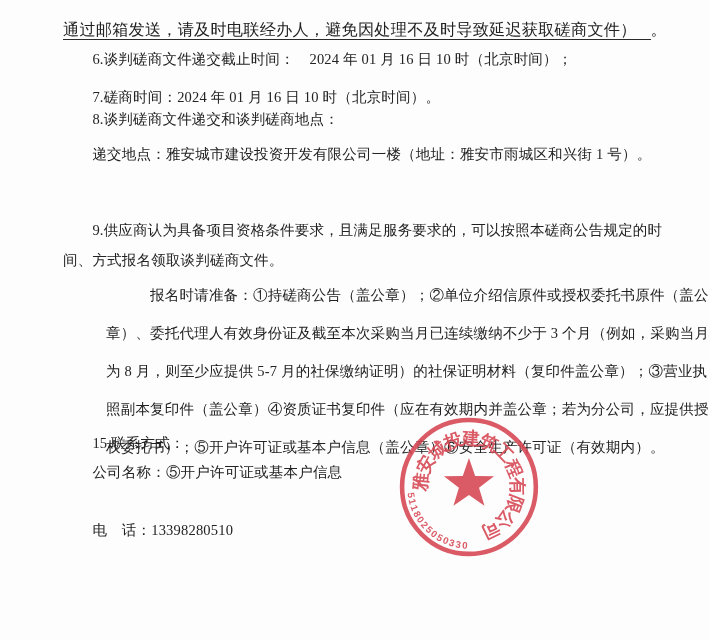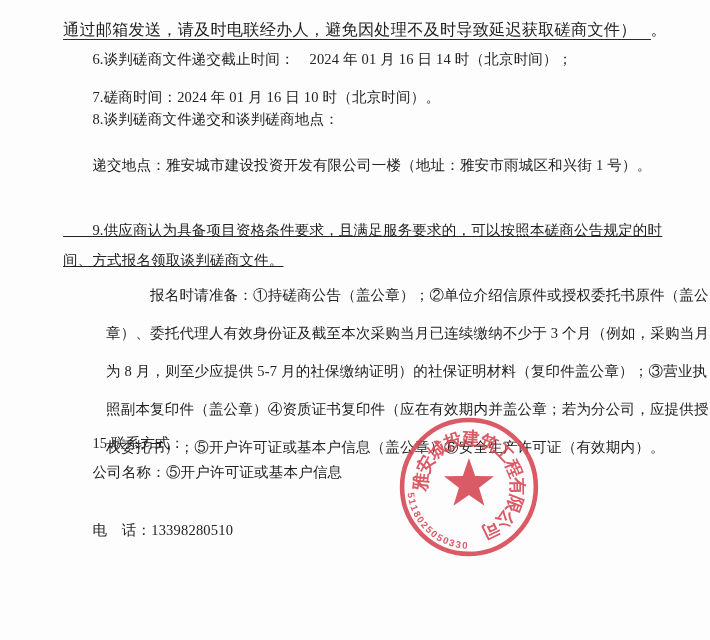--- a/index.html
+++ b/index.html
@@ -20,21 +20,21 @@
     position:absolute;
     left:0;
     width:622px;
     font-size:14.5px;
     line-height:20px;
     white-space:pre-wrap;
     letter-spacing:0.2px;
   }
   .para.lead{font-size:16.2px;}
   .para.lh21{line-height:21px;}
-  .para.lh30{line-height:30px;text-decoration:underline;}
+  .para.lh30{line-height:30px;}
   .para.lh31{line-height:38px;margin-left:43px;}
   .u{
     border-bottom:1.6px solid #2a2a2a;
     padding-right:14px;
     display:inline;
   }
   .seal{
     position:absolute;
     left:396px;top:413px;
     width:152px;height:152px;
@@ -42,27 +42,27 @@
   }
   .seal svg{width:100%;height:100%;display:block;}
 </style>
 </head>
 <body>
 
 <div class="doc">
 
   <p class="para lead" style="top:4px"><span class="u">通过邮箱发送，请及时电联经办人，避免因处理不及时导致延迟获取磋商文件）</span><span>。</span></p>
 
-  <p class="para" style="top:34px">　　6.谈判磋商文件递交截止时间：　2024 年 01 月 16 日 14 时（北京时间）；</p>
+  <p class="para" style="top:34px">　　6.谈判磋商文件递交截止时间：　2024 年 01 月 16 日 10 时（北京时间）；</p>
 
   <p class="para" style="top:72px">　　7.磋商时间：2024 年 01 月 16 日 10 时（北京时间）。</p>
 
   <p class="para" style="top:94px">　　8.谈判磋商文件递交和谈判磋商地点：</p>
 
-  <p class="para" style="top:140px">　　递交地点：雅安城市建设投资开发有限公司一楼（地址：雅安市雨城区和兴街 1 号）。</p>
+  <p class="para" style="top:129px">　　递交地点：雅安城市建设投资开发有限公司一楼（地址：雅安市雨城区和兴街 1 号）。</p>
 
 
   <p class="para lh30" style="top:200px">　　9.供应商认为具备项目资格条件要求，且满足服务要求的，可以按照本磋商公告规定的时
 间、方式报名领取谈判磋商文件。</p>
 
   <p class="para lh31" style="top:261px">　　　报名时请准备：①持磋商公告（盖公章）；②单位介绍信原件或授权委托书原件（盖公
 章）、委托代理人有效身份证及截至本次采购当月已连续缴纳不少于 3 个月（例如，采购当月
 为 8 月，则至少应提供 5-7 月的社保缴纳证明）的社保证明材料（复印件盖公章）；③营业执
 照副本复印件（盖公章）④资质证书复印件（应在有效期内并盖公章；若为分公司，应提供授
 权委托书）；⑤开户许可证或基本户信息（盖公章）⑥安全生产许可证（有效期内）。</p>

